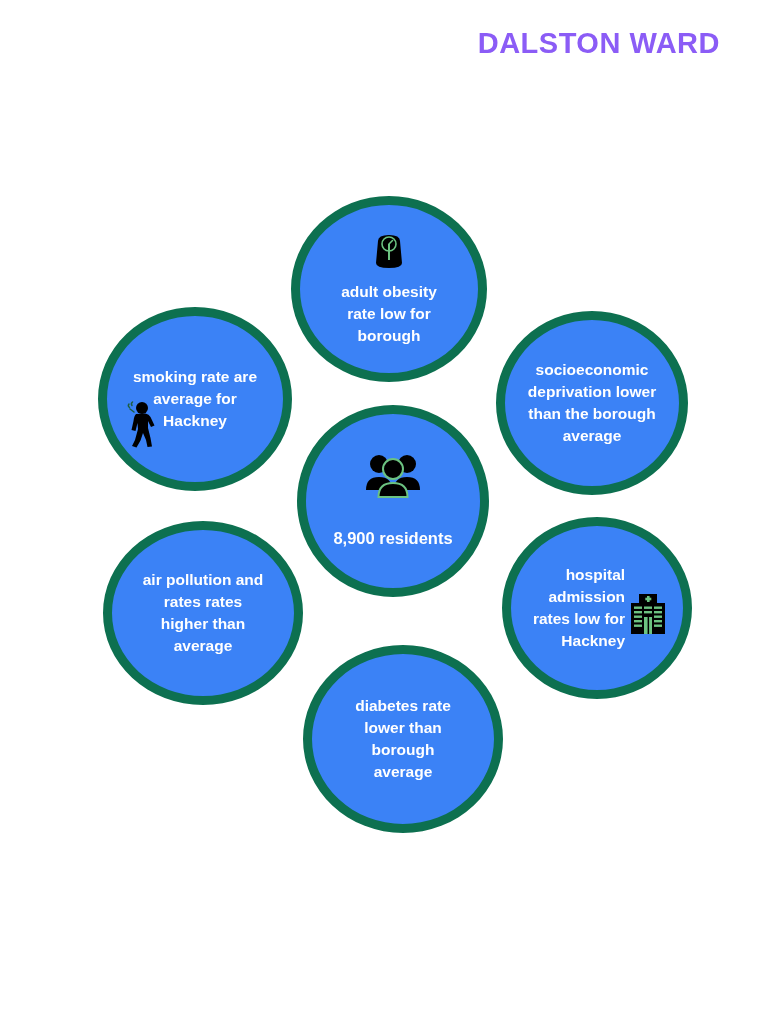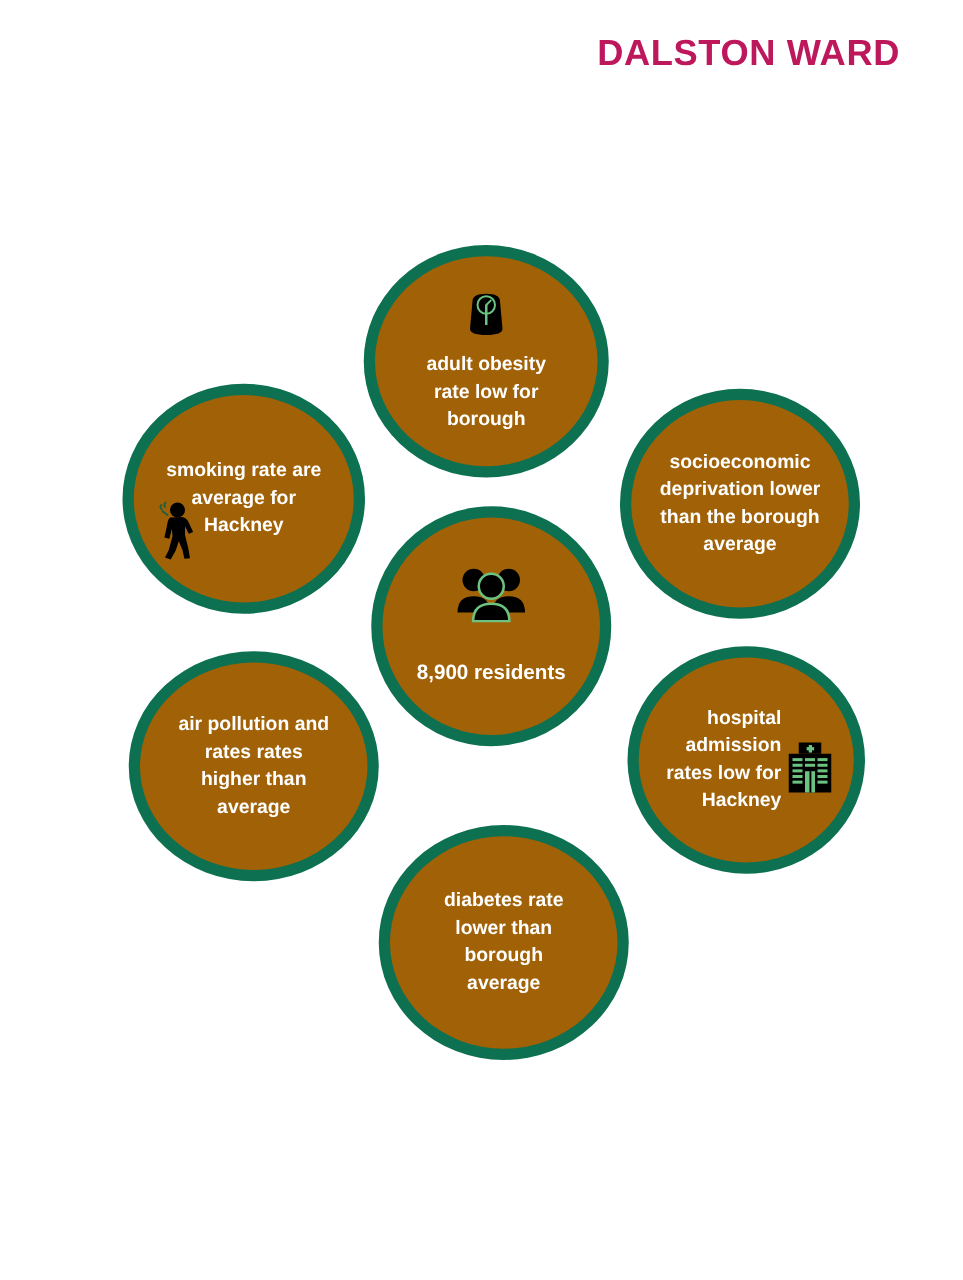--- a/index.html
+++ b/index.html
@@ -18,21 +18,21 @@
   
   .header {
     position: absolute;
     top: 28px;
     right: 50px;
     text-align: right;
   }
   .title-main {
     font-size: 29px;
     font-weight: bold;
-    color: #be185d;
+    color: #8b5cf6;
     letter-spacing: 0.5px;
     line-height: 1.1;
     white-space: nowrap;
   }
   .title-sub {
     font-size: 20px;
     font-weight: bold;
     color: #127150;
     letter-spacing: 0.3px;
     line-height: 1.1;
@@ -44,21 +44,21 @@
   .cluster {
     position: absolute;
     left: 0;
     top: 0;
     width: 770px;
     height: 1024px;
   }
   .bubble {
     position: absolute;
     border-radius: 50%;
-    background: #a16207;
+    background: #3b82f6;
     border: 9px solid #0d7050;
     box-sizing: border-box;
     display: flex;
     flex-direction: column;
     align-items: center;
     justify-content: center;
     text-align: center;
   }
   .bubble .label {
     color: #ffffff;
@@ -113,21 +113,21 @@
     width: 190px; height: 182px;
   }
   #bubble-hospital .label {
     padding-right: 46px;
     padding-left: 10px;
     text-align: right;
   }
 
   
   #bubble-diabetes {
-    left: 303px; top: 660px;
+    left: 303px; top: 645px;
     width: 200px; height: 188px;
   }
 
   
   .icon {
     position: relative;
     z-index: 3;
     line-height: 0;
   }
   .icon-scale   { margin-bottom: 2px; }

